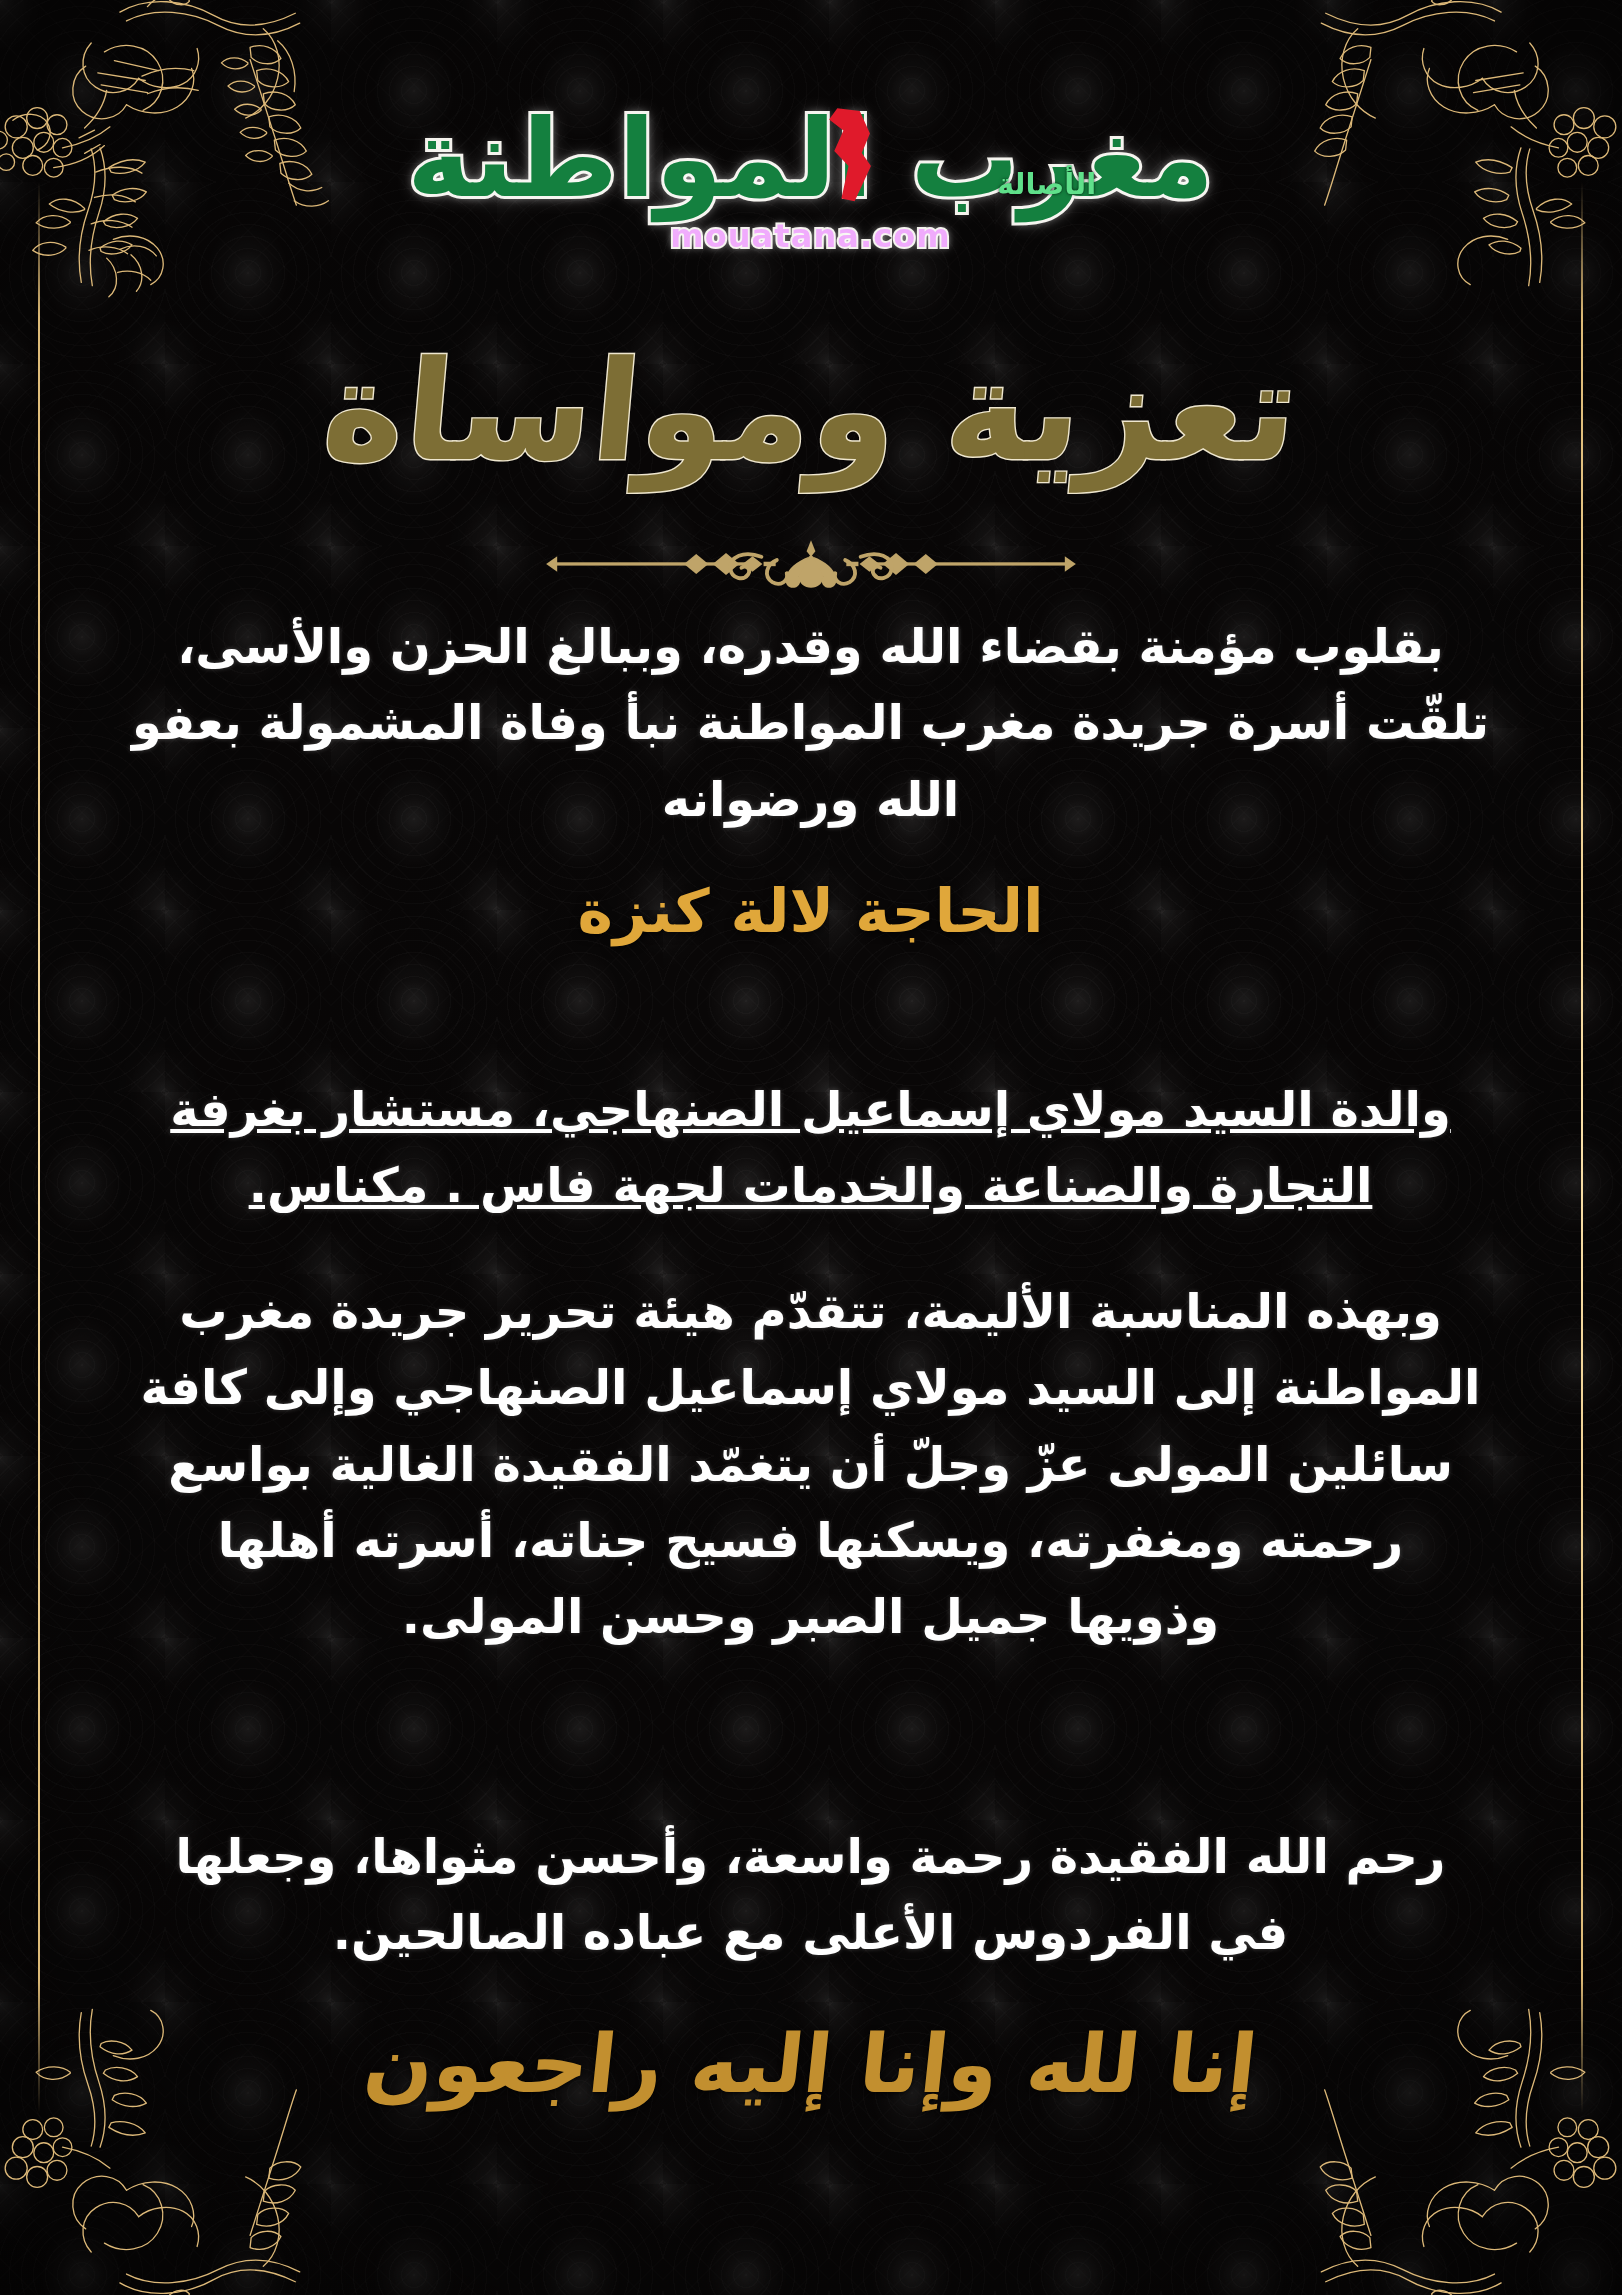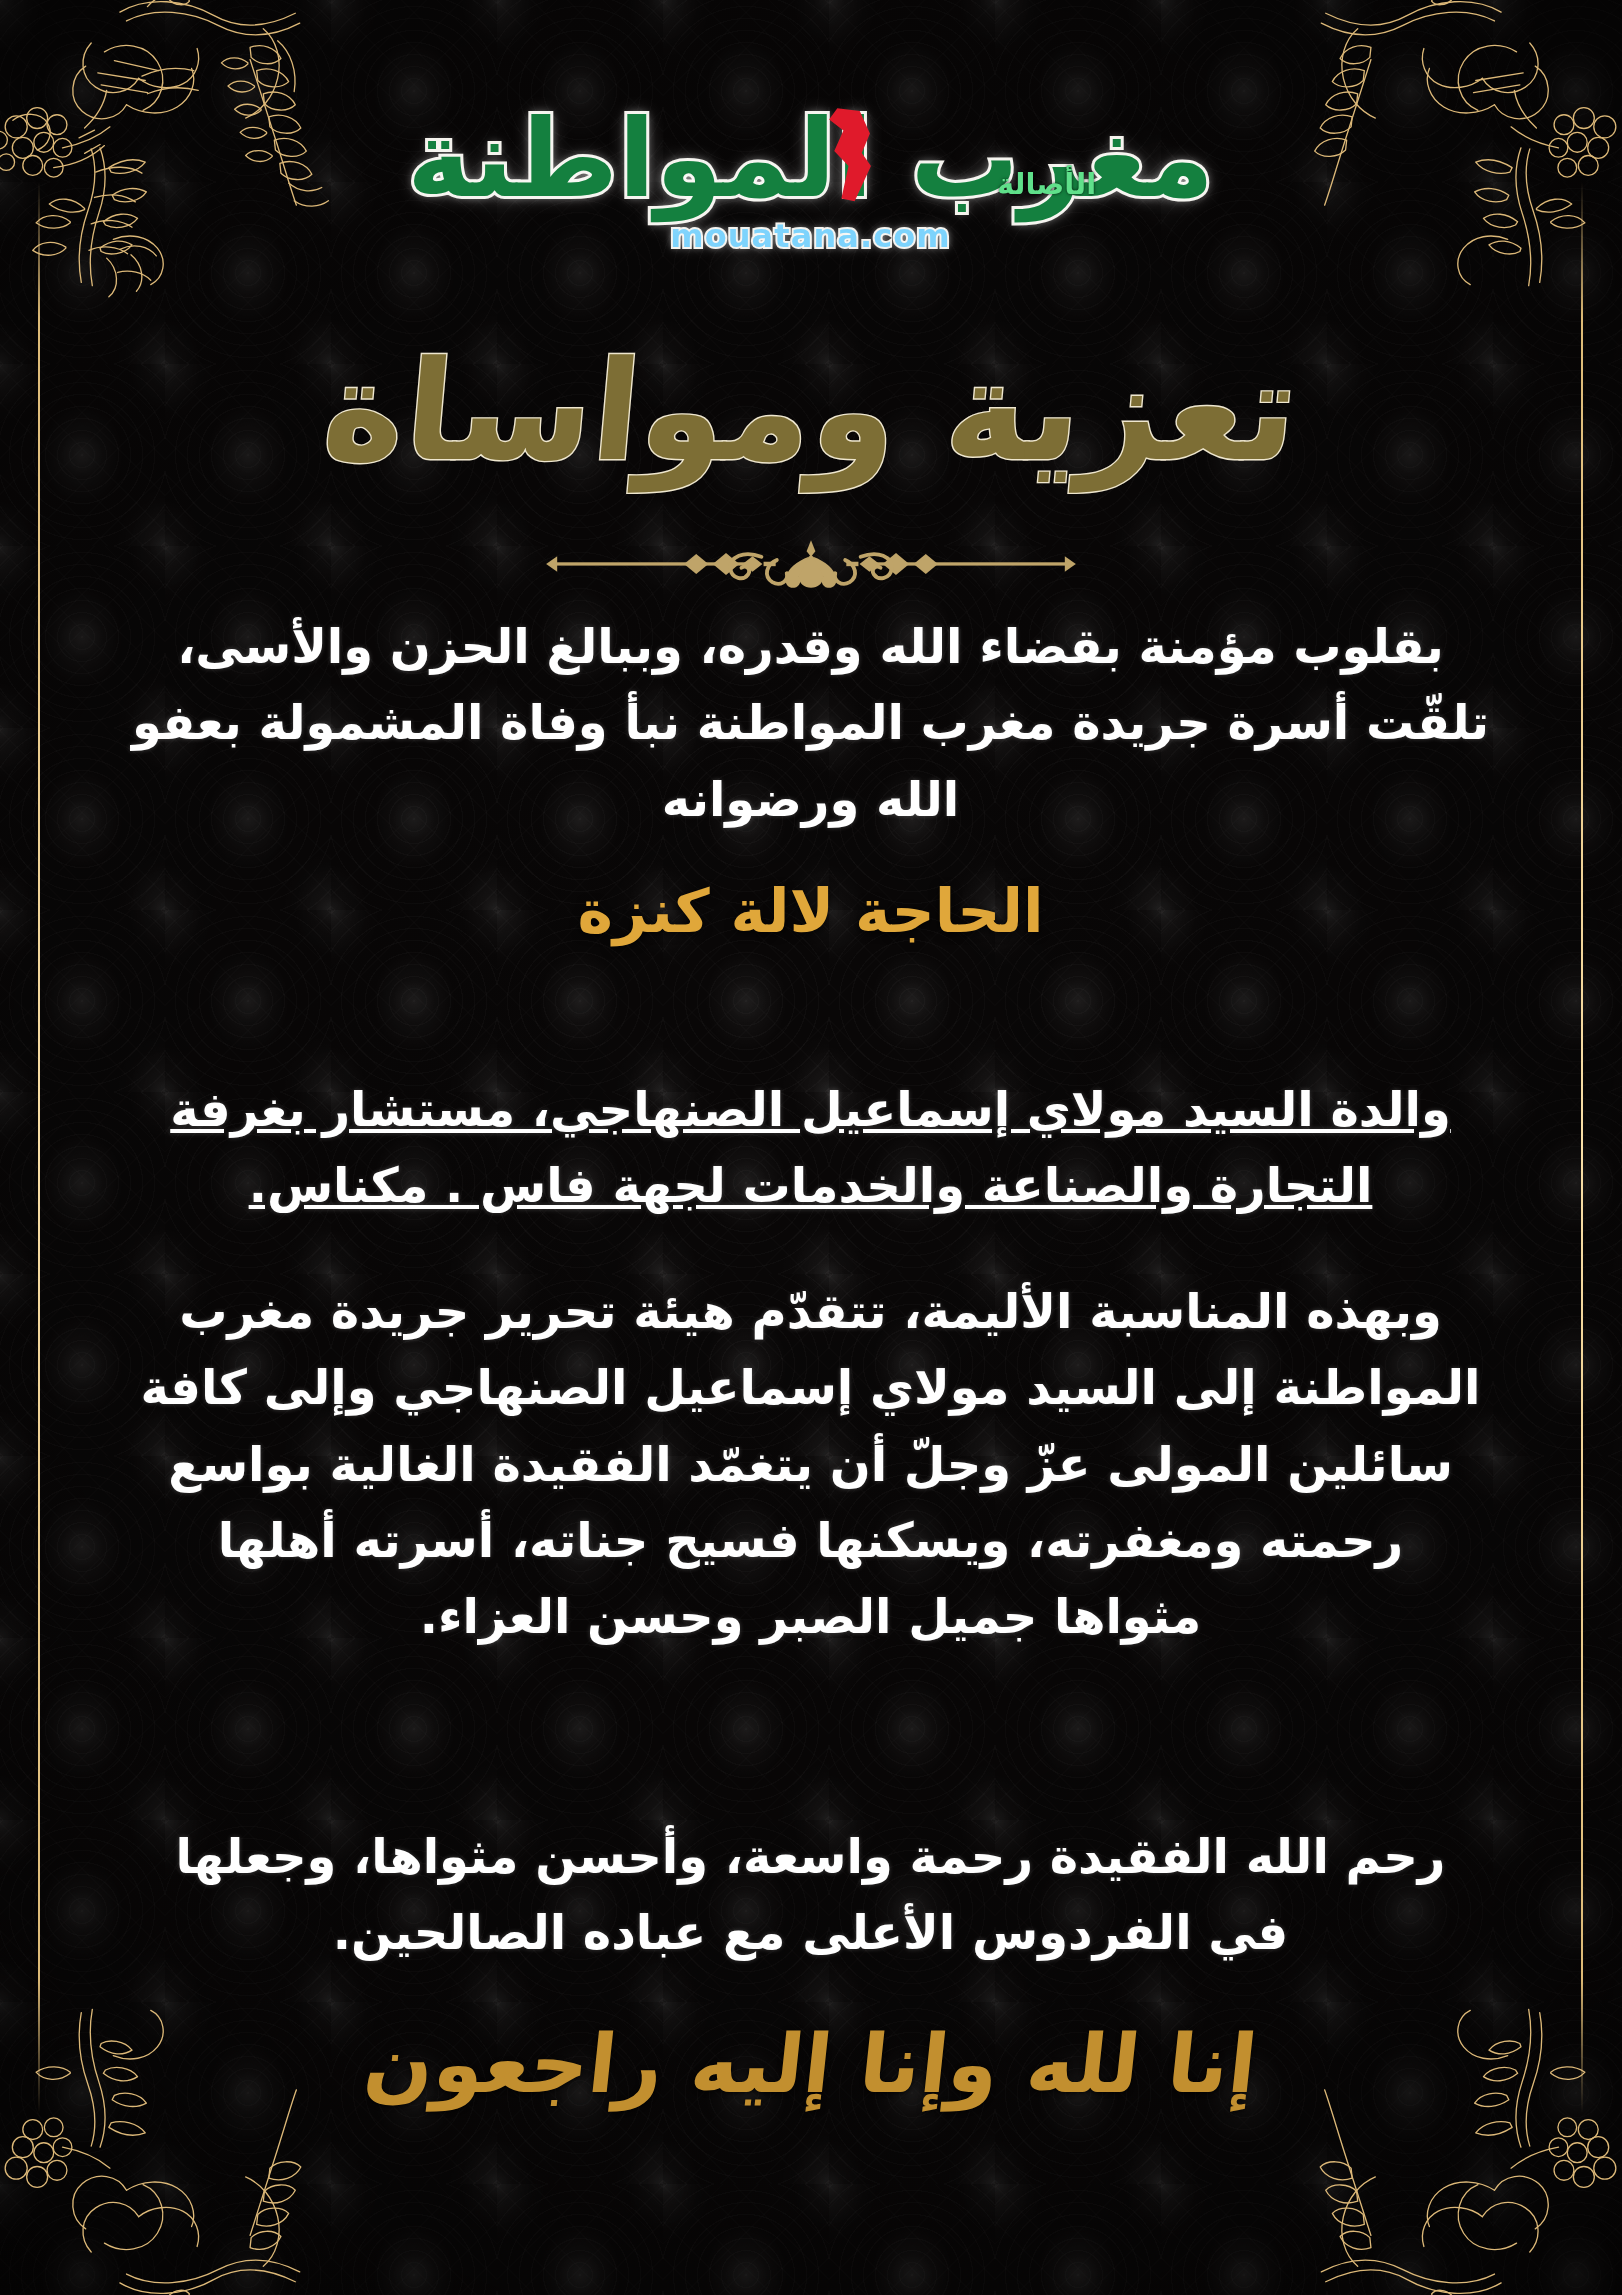--- a/index.html
+++ b/index.html
@@ -154,21 +154,21 @@
     background: #e01a2b;
     clip-path: polygon(22% 0%, 66% 3%, 86% 27%, 70% 48%, 88% 62%,
                        56% 100%, 30% 97%, 44% 62%, 16% 46%, 34% 24%, 6% 12%);
     filter: drop-shadow(0 0 5px rgba(255,255,255,0.75));
   }
   .logo-domain {
     margin-top: 4.4px;
     font-size: 32px;
     font-weight: bold;
     letter-spacing: 1.1px;
-    color: #7dd3fc;
+    color: #f0abfc;
     direction: ltr;
     -webkit-text-stroke: 3.9px #f2f0ea;
     paint-order: stroke fill;
     text-shadow:
       0 0 7.7px rgba(255,255,255,0.7),
       0 0 15.5px rgba(255,255,255,0.35);
   }
 
   
   .calligraphy-title {
@@ -498,21 +498,21 @@
   <div class="body-block para-a">
     <p>والدة السيد مولاي إسماعيل الصنهاجي، مستشار بغرفة</p>
     <p>التجارة والصناعة والخدمات لجهة فاس . مكناس.</p>
   </div>
 
   <div class="body-block para-b">
     <p>وبهذه المناسبة الأليمة، تتقدّم هيئة تحرير جريدة مغرب</p>
     <p>المواطنة إلى السيد مولاي إسماعيل الصنهاجي وإلى كافة</p>
     <p>سائلين المولى عزّ وجلّ أن يتغمّد الفقيدة الغالية بواسع</p>
     <p>رحمته ومغفرته، ويسكنها فسيح جناته، أسرته أهلها</p>
-    <p>مثواها جميل الصبر وحسن العزاء.</p>
+    <p>وذويها جميل الصبر وحسن المولى.</p>
   </div>
 
   <div class="body-block para-c">
     <p>رحم الله الفقيدة رحمة واسعة، وأحسن مثواها، وجعلها</p>
     <p>في الفردوس الأعلى مع عباده الصالحين.</p>
   </div>
 
   <div class="closing-verse">إنا لله وإنا إليه راجعون</div>
 
 </div>

